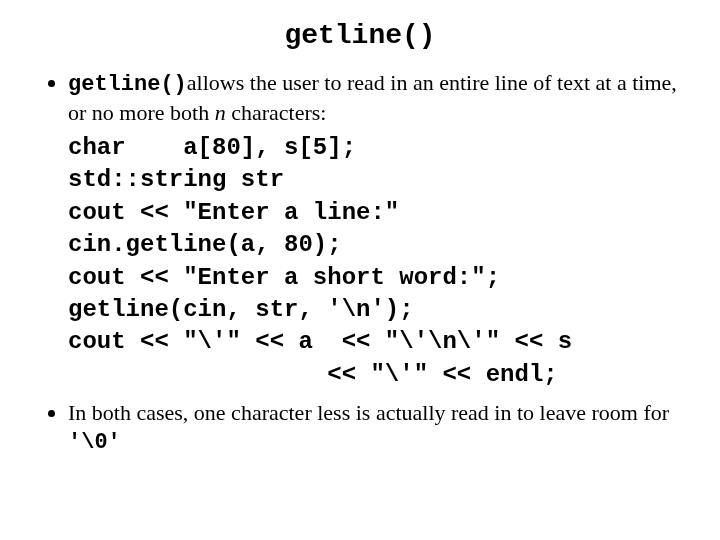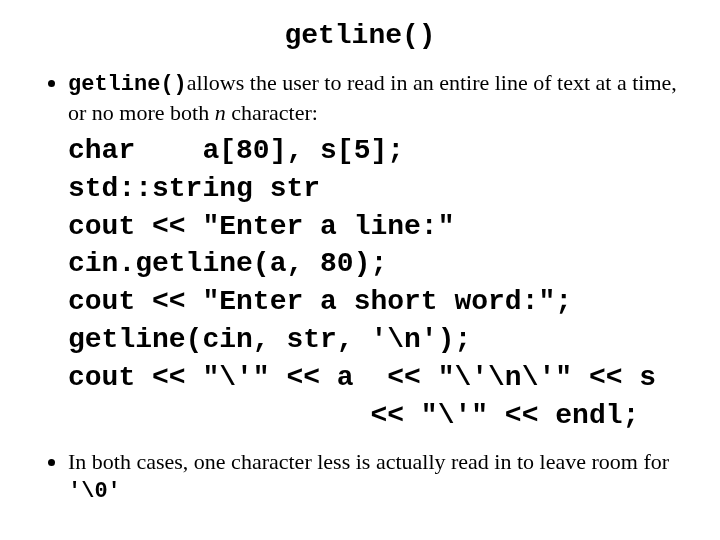--- a/index.html
+++ b/index.html
@@ -32,34 +32,34 @@
   .mono {
     font-family: "Courier New", Courier, monospace;
     font-weight: bold;
   }
   .italic {
     font-style: italic;
   }
   .code-block {
     font-family: "Courier New", Courier, monospace;
     font-weight: bold;
-    font-size: 28px;
+    font-size: 24px;
     line-height: 1.35;
     white-space: pre;
-    margin: 4px 0 14px 28px;
+    margin: 4px 0 8px 28px;
   }
 </style>
 </head>
 <body>
 
 <div class="title">getline()</div>
 
 <ul>
   <li>
-    <span class="mono">getline()</span><span>allows the user to read in an entire line of text at a time, or no more both </span><span class="italic">n</span><span> character:</span>
+    <span class="mono">getline()</span><span>allows the user to read in an entire line of text at a time, or no more both </span><span class="italic">n</span><span> characters:</span>
   </li>
 </ul>
 
 <div class="code-block"><span>char    a[80], s[5];</span>
 <span>std::string str</span>
 <span>cout &lt;&lt; "Enter a line:"</span>
 <span>cin.getline(a, 80);</span>
 <span>cout &lt;&lt; "Enter a short word:";</span>
 <span>getline(cin, str, '\n');</span>
 <span>cout &lt;&lt; "\'" &lt;&lt; a  &lt;&lt; "\'\n\'" &lt;&lt; s</span>

